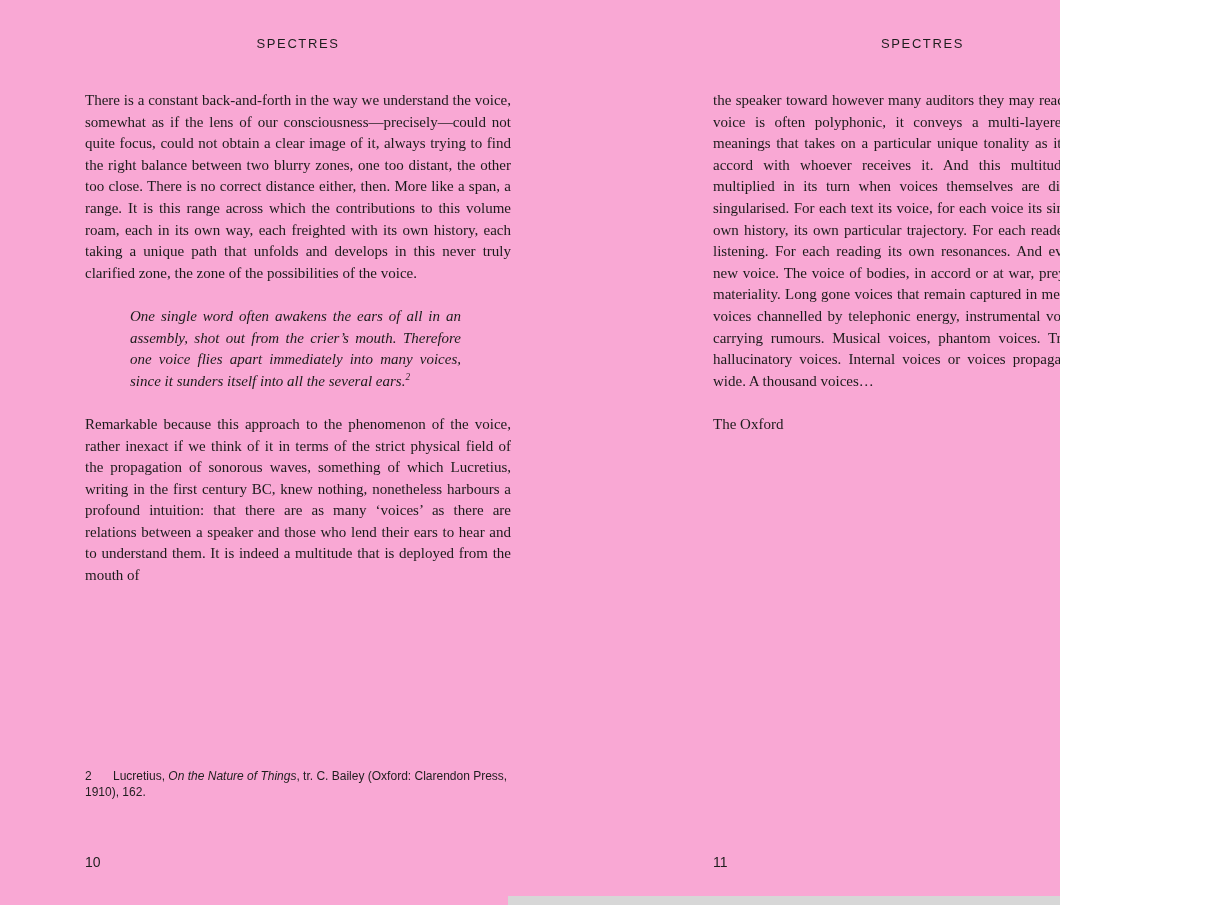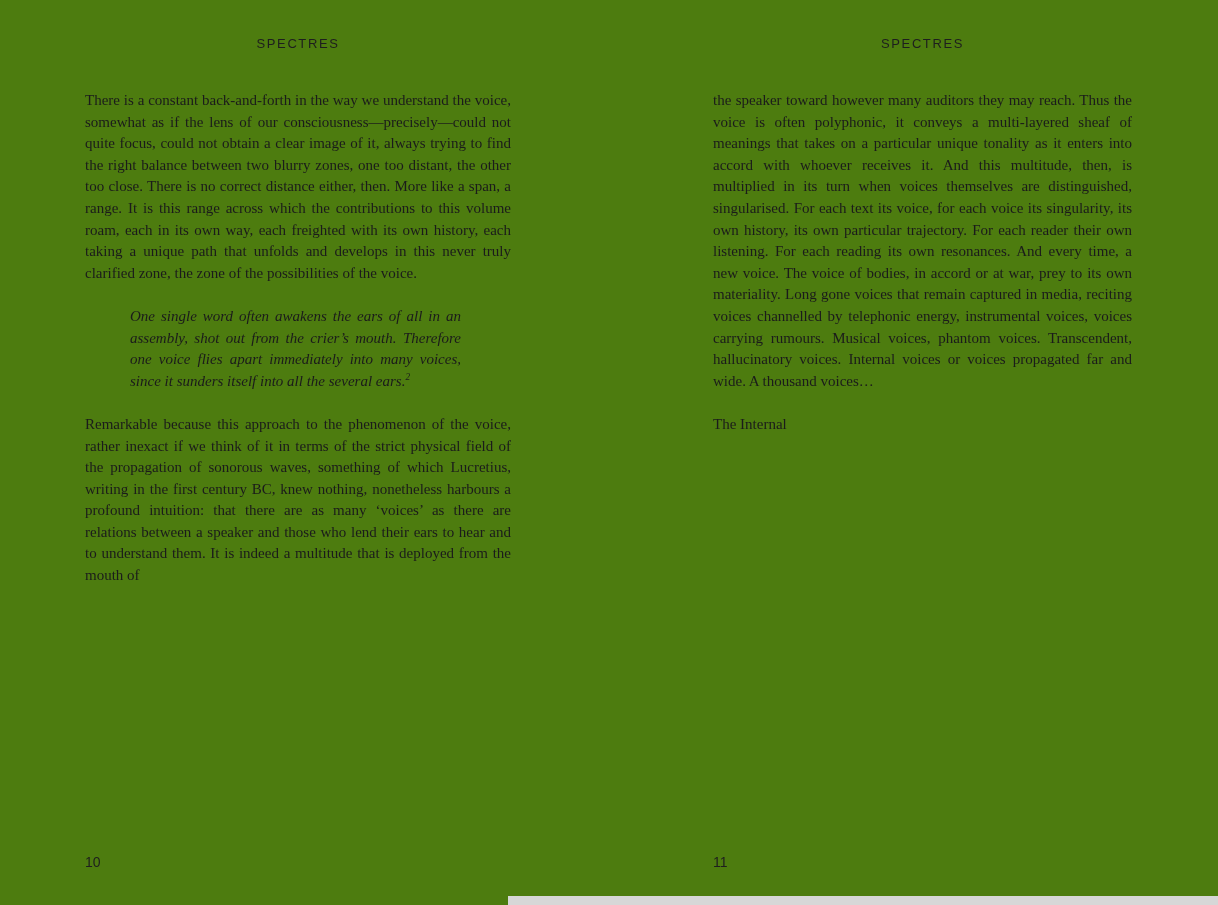--- a/index.html
+++ b/index.html
@@ -2,23 +2,23 @@
 <html lang="en"><head>
 <meta charset="utf-8">
 <style>
   html, body {
     margin: 0;
     padding: 0;
     background: #ffffff;
   }
   .screen {
     position: relative;
-    width: 1218px;
+    width: 1060px;
     height: 905px;
-    background: #4d7c0f;
+    background: #f9a8d4;
     overflow: hidden;
     color: #1b1b1b;
     font-family: "Liberation Serif", serif;
   }
   .page {
     position: absolute;
     top: 0;
     bottom: 0;
   }
   .page--left  { left: 85px;  width: 426px; }
@@ -94,31 +94,34 @@
 
     <div class="body-text">
       <p class="para">There is a constant back-and-forth in the way we understand the voice, somewhat as if the lens of our consciousness—precisely—could not quite focus, could not obtain a clear image of it, always trying to find the right balance between two blurry zones, one too distant, the other too close. There is no correct distance either, then. More like a span, a range. It is this range across which the contributions to this volume roam, each in its own way, each freighted with its own history, each taking a unique path that unfolds and develops in this never truly clarified zone, the zone of the possibilities of the voice.</p>
 
 
       <blockquote class="quote"><span>One single word often awakens the ears of all in an assembly, shot out from the crier’s mouth. Therefore one voice flies apart immediately into many voices, since it sunders itself into all the several ears.</span><sup>2</sup></blockquote>
 
       <p class="para">Remarkable because this approach to the phenomenon of the voice, rather inexact if we think of it in terms of the strict physical field of the propagation of sonorous waves, something of which Lucretius, writing in the first century BC, knew nothing, nonetheless harbours a profound intuition: that there are as many ‘voices’ as there are relations between a speaker and those who lend their ears to hear and to understand them. It is indeed a multitude that is deployed from the mouth of</p>
     </div>
 
+    <div class="footnote">
+      <span class="fn-num">2</span><span class="fn-text"><span>Lucretius, </span><i>On the Nature of Things</i><span>, tr. C. Bailey (Oxford: Clarendon Press, 1910), 162.</span></span>
+    </div>
 
     <div class="folio">10</div>
   </section>
 
   <section class="page page--right">
     <div class="running-head">SPECTRES</div>
 
     <div class="body-text">
       <p class="para">the speaker toward however many auditors they may reach. Thus the voice is often polyphonic, it conveys a multi-layered sheaf of meanings that takes on a particular unique tonality as it enters into accord with whoever receives it. And this multitude, then, is multiplied in its turn when voices themselves are distinguished, singularised. For each text its voice, for each voice its singularity, its own history, its own particular trajectory. For each reader their own listening. For each reading its own resonances. And every time, a new voice. The voice of bodies, in accord or at war, prey to its own materiality. Long gone voices that remain captured in media, reciting voices channelled by telephonic energy, instrumental voices, voices carrying rumours. Musical voices, phantom voices. Transcendent, hallucinatory voices. Internal voices or voices propagated far and wide. A thousand voices…</p>
 
-      <p class="para signature">The Internal</p>
+      <p class="para signature">The Oxford</p>
     </div>
 
     <div class="folio">11</div>
   </section>
 
   <div class="bottom-strip"></div>
 
 </div>
 
 </body></html>

